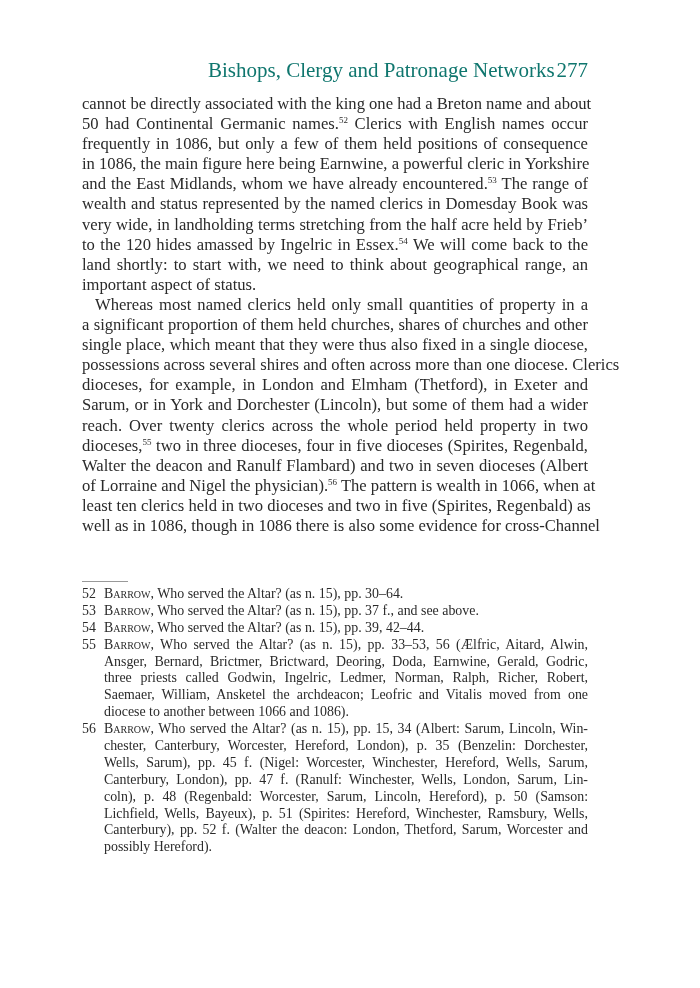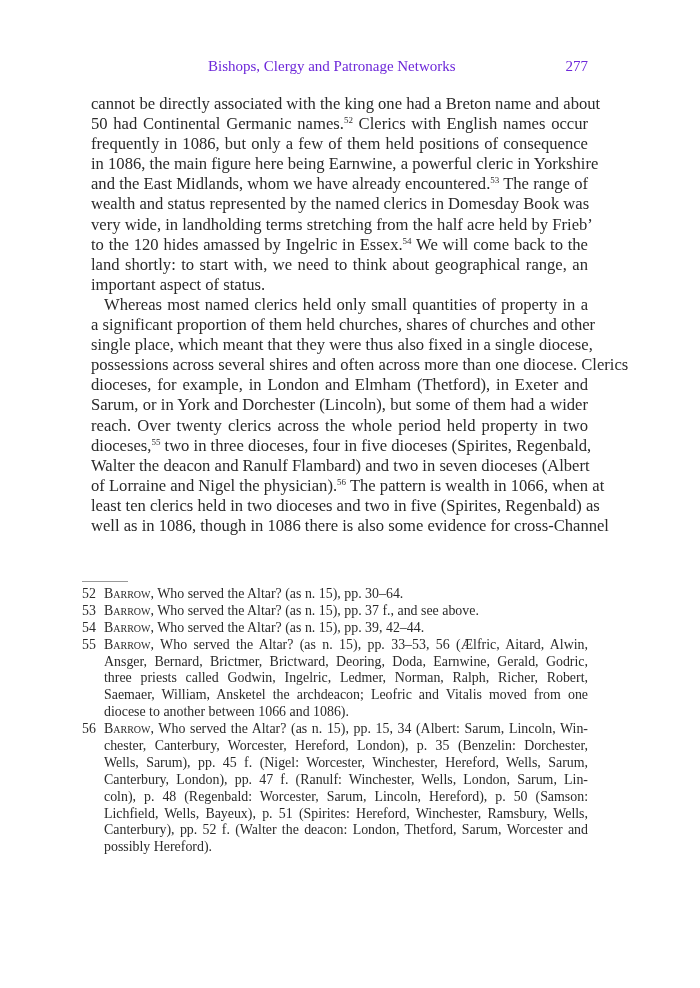--- a/index.html
+++ b/index.html
@@ -4,33 +4,33 @@
 <style>
   html, body { margin: 0; padding: 0; background: #ffffff; }
   body {
     width: 700px; height: 988px; position: relative; overflow: hidden;
     font-family: "DejaVu Serif", "Liberation Serif", serif;
     color: #2b2b2b;
   }
   .page { position: absolute; left: 0; top: 0; width: 700px; height: 988px; }
   .running-head {
     position: absolute; top: 58px; left: 82px; width: 506px; height: 24px;
-    font-family: "Liberation Serif", serif; font-size: 15px; color: #6d28d9;
+    font-family: "Liberation Serif", serif; font-size: 21px; color: #0f766e;
   }
   .running-head .title { position: absolute; left: 126px; top: 0; }
   .running-head .folio { position: absolute; right: 0; top: 0; }
 
   .body-text {
     position: absolute; left: 82px; top: 94px; width: 506px;
     font-family: "Liberation Serif", serif; font-size: 16.6px; line-height: 20.1px;
     color: #2a2a2a;
   }
   .line {
     display: block; height: 20.1px; white-space: nowrap;
-    text-align: justify; text-align-last: justify; margin-left: 9px;
+    text-align: justify; text-align-last: justify;
   }
   .line.last { text-align-last: left; }
   .line.indent { padding-left: 13px; }
   sup.fn { font-size: 9px; line-height: 0; vertical-align: 6px; }
 
   .fn-rule {
     position: absolute; left: 82px; top: 581px; width: 46px; height: 0;
     border-top: 1.2px solid #999;
   }
   .footnotes {

